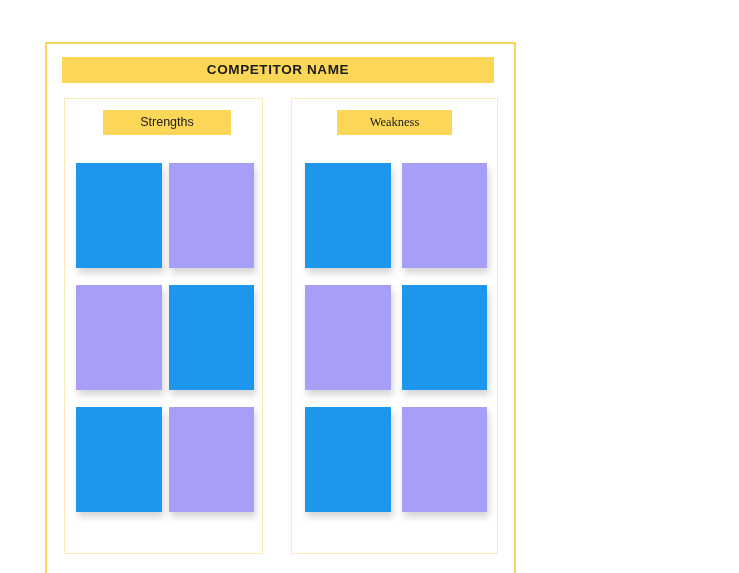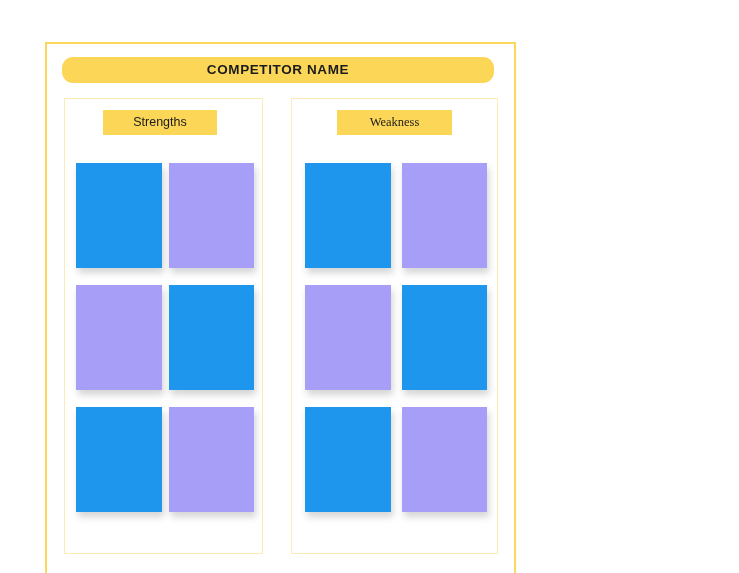--- a/index.html
+++ b/index.html
@@ -77,21 +77,21 @@
     align-items: center;
     justify-content: center;
   }
   .chip .chip-text {
     font-size: 12.5px;
     font-weight: 400;
     color: #1b1b1b;
     line-height: 1;
     white-space: nowrap;
   }
-  .chip-strengths { left: 103px; top: 110px; width: 114px; }
+  .chip-strengths { left: 103px; top: 110px; width: 128px; }
   .chip-weakness  { left: 337px; top: 110px; width: 115px; }
 
   
   .grid {
     position: absolute;
     top: 163px;
     display: grid;
     grid-template-columns: 86px 85px;
     grid-auto-rows: 105px;
     row-gap: 17px;
@@ -107,21 +107,21 @@
   .card-blue   { background: #1E96EE; }
   .card-purple { background: #A79EF7; }
 </style>
 </head>
 <body>
 
 <div id="canvas">
 
   <div class="outer-frame" style="border-color: rgb(251, 215, 92);"></div>
 
-  <div class="title-banner" style="background: rgb(252, 215, 87); border-radius: 11px;">
+  <div class="title-banner" style="background: rgb(252, 215, 87);">
     <span class="title-text">COMPETITOR NAME</span>
   </div>
 
   <div class="panel panel-strengths" style="border-color: rgb(252, 235, 180);"></div>
   <div class="chip chip-strengths" style="background: rgb(252, 215, 87);">
     <span class="chip-text">Strengths</span>
   </div>
   <div class="grid grid-strengths">
     <div class="card card-blue" style="background: rgb(30, 150, 238);"></div>
     <div class="card card-purple" style="background: rgb(167, 158, 247);"></div>

